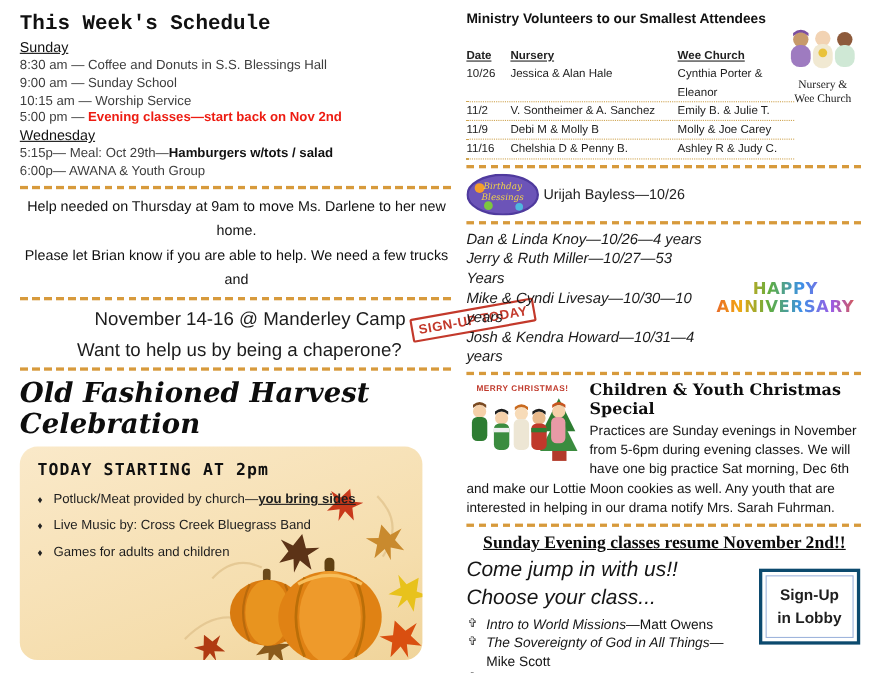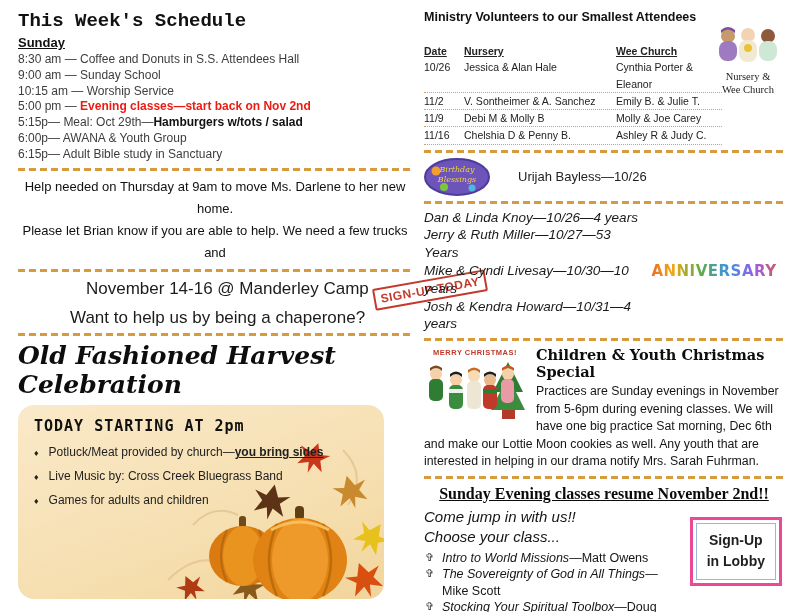--- a/index.html
+++ b/index.html
@@ -5,21 +5,21 @@
   html,body{margin:0;padding:0;}
   body{
     width:792px;height:612px;position:relative;background:#ffffff;
     font-family:"Liberation Sans",sans-serif;color:#1c1c1c;overflow:hidden;
   }
   .dash{height:3px;background:repeating-linear-gradient(90deg,#D79A3C 0 7px,transparent 7px 11px);margin:5px 0;}
 
   
   .col-left{position:absolute;left:18px;top:10px;width:394px;}
   .week-title{font-family:Liberation Mono, monospace;font-weight:bold;font-size:19px;margin:0 0 3px;color:#111;}
-  .day{font-weight:bold;text-decoration:underline;font-size:13px;color:#111;line-height:1.3;}
+  .day{font-weight:normal;text-decoration:underline;font-size:13px;color:#111;line-height:1.3;}
   .sched-row{font-size:12px;color:#3d3d3d;line-height:1.32;white-space:nowrap;}
   .sched-row .b{font-weight:bold;color:#111;}
   .sched-row .red{color:#ED1C12;font-weight:bold;}
   .help{text-align:center;font-size:13px;line-height:1.7;margin:5px 0 2px;color:#111;}
   .help .meet{font-weight:bold;margin-top:9px;}
   .retreat{margin:7px 0 2px;}
   .retreat .l1{font-weight:bold;font-size:15px;margin-bottom:9px;}
   .retreat .l2{font-size:17px;padding-left:68px;margin-bottom:7px;white-space:nowrap;}
   .retreat .l3{font-size:17px;padding-left:52px;}
   .stamp{display:inline-block;transform:rotate(-10deg);border:2px solid #C3392B;color:#C3392B;
@@ -41,61 +41,61 @@
   .min-title{font-weight:bold;font-size:12.5px;margin-bottom:19px;color:#111;}
   .mtable{width:298px;font-size:10.5px;color:#222;}
   .mrow{display:flex;line-height:1.55;border-bottom:1px dotted #CFA552;}
   .mrow.mhead{border-bottom:none;}
   .mrow .c1{width:40px;}
   .mrow .c2{width:152px;}
   .mrow .c3{flex:1;}
   .mhead span{font-weight:bold;text-decoration:underline;}
   .babies{position:absolute;right:0;top:14px;width:72px;text-align:center;}
   .babies .cap{font-family:"Liberation Serif",serif;font-size:10.5px;line-height:1.25;color:#222;}
-  .bday{display:flex;align-items:center;gap:28px;margin:2px 0;}
+  .bday{display:flex;align-items:center;gap:4px;margin:2px 0;}
   .bday .badge{position:relative;width:66px;height:38px;}
   .bday .badge .bb-text{position:absolute;top:7px;left:0;width:100%;text-align:center;
     font-family:"DejaVu Serif",serif;font-style:italic;font-size:8px;line-height:1.25;color:#F0D24A;}
   .bday .name{font-size:13px;color:#222;}
   .anniv{display:flex;align-items:center;margin:2px 0;}
   .anniv ul{list-style:none;margin:0;padding:0;font-style:italic;font-size:13.5px;line-height:1.32;flex:1;color:#1a1a1a;}
   .rainbow{width:140px;text-align:center;font-weight:bold;font-size:15px;line-height:1.1;letter-spacing:.5px;
     font-family:"DejaVu Sans",sans-serif;}
   .rainbow div{background:linear-gradient(90deg,#E4572E,#F3A712,#5FAD41,#3C91E6,#9B5DE5,#E4572E);
     -webkit-background-clip:text;background-clip:text;color:transparent;}
   .xmas{margin:4px 0 2px;overflow:hidden;}
   .xmas .pic{float:left;width:102px;height:76px;margin:2px 10px 0 0;position:relative;}
   .xmas .pic .merry{position:absolute;top:0;left:0;width:100%;text-align:center;font-size:7.5px;font-weight:bold;color:#C0392B;letter-spacing:.5px;}
   .xmas-title{font-family:"DejaVu Serif",serif;font-weight:bold;font-size:14.5px;margin:0 0 3px;color:#0d0d0d;}
   .xmas-body{font-size:12.3px;line-height:1.42;color:#151515;}
   .banner{text-align:center;font-family:"Liberation Serif",serif;font-weight:bold;font-size:16px;text-decoration:underline;margin:6px 0 4px;color:#0b0b0b;}
   .classes{position:relative;padding-right:104px;min-height:118px;}
-  .invite{font-style:italic;font-size:15px;line-height:1.3;margin:1px 0;color:#151515;}
+  .invite{font-style:italic;font-size:19px;line-height:1.3;margin:1px 0;color:#151515;}
   .class-list{margin-top:3px;}
   .class-item{font-size:12.5px;line-height:1.32;display:flex;gap:7px;color:#151515;}
   .cross{width:11px;text-align:center;color:#4a4a4a;font-size:11px;flex:none;}
   .class-item .nm{font-style:italic;}
-  .signup{position:absolute;right:2px;top:10px;border:3px solid #ec4899;padding:3px;background:#fff;}
+  .signup{position:absolute;right:2px;top:10px;border:3px solid #0c4a6e;padding:3px;background:#fff;}
   .signup-inner{border:1px solid #9FB5DC;padding:6px 10px;font-weight:bold;font-size:14px;text-align:center;line-height:1.55;color:#1f1f1f;}
 </style>
 </head>
 <body>
 
 <div class="col-left">
   <div class="week-title">This Week's Schedule</div>
 
   <div class="day">Sunday</div>
-  <div class="sched-row"><span>8:30 am  —  </span><span>Coffee and Donuts in S.S. Attendees Hall</span></div>
+  <div class="sched-row"><span>8:30 am  —  </span><span>Coffee and Donuts in S.S. Blessings Hall</span></div>
   <div class="sched-row"><span>9:00 am  —  </span><span>Sunday School</span></div>
   <div class="sched-row"><span>10:15 am  —  </span><span>Worship Service</span></div>
   <div class="sched-row"><span>5:00 pm —   </span><span class="red">Evening classes—start back on Nov 2nd</span></div>
 
+  <div class="day">Wednesday</div>
   <div class="sched-row"><span>5:15p—  </span><span>Meal:  Oct  29th—</span><span class="b">Hamburgers w/tots / salad</span></div>
   <div class="sched-row"><span>6:00p—  </span><span>AWANA &amp; Youth Group</span></div>
-  <div class="sched-row"><span>6:15p—  </span><span>Adult Bible study in Sanctuary</span></div>
 
   <div class="dash"></div>
 
   <div class="help">
     <div>Help needed on Thursday at 9am to move Ms. Darlene to her new home.</div>
     <div>Please let Brian know if you are able to help.  We need a few trucks and</div>
   </div>
 
   <div class="dash"></div>
 
@@ -230,20 +230,21 @@
   <div class="dash"></div>
 
   <div class="anniv">
     <ul>
       <li>Dan &amp; Linda Knoy—10/26—4 years</li>
       <li>Jerry &amp; Ruth Miller—10/27—53 Years</li>
       <li>Mike &amp; Cyndi Livesay—10/30—10 years</li>
       <li>Josh &amp; Kendra Howard—10/31—4 years</li>
     </ul>
     <div class="rainbow">
+      <div>HAPPY</div>
       <div>ANNIVERSARY</div>
     </div>
   </div>
 
   <div class="dash"></div>
 
   <div class="xmas">
     <div class="pic">
       <svg width="102" height="76" viewBox="0 0 102 76">
         <polygon points="84,14 99,44 69,44" fill="#2E7D32"></polygon>

